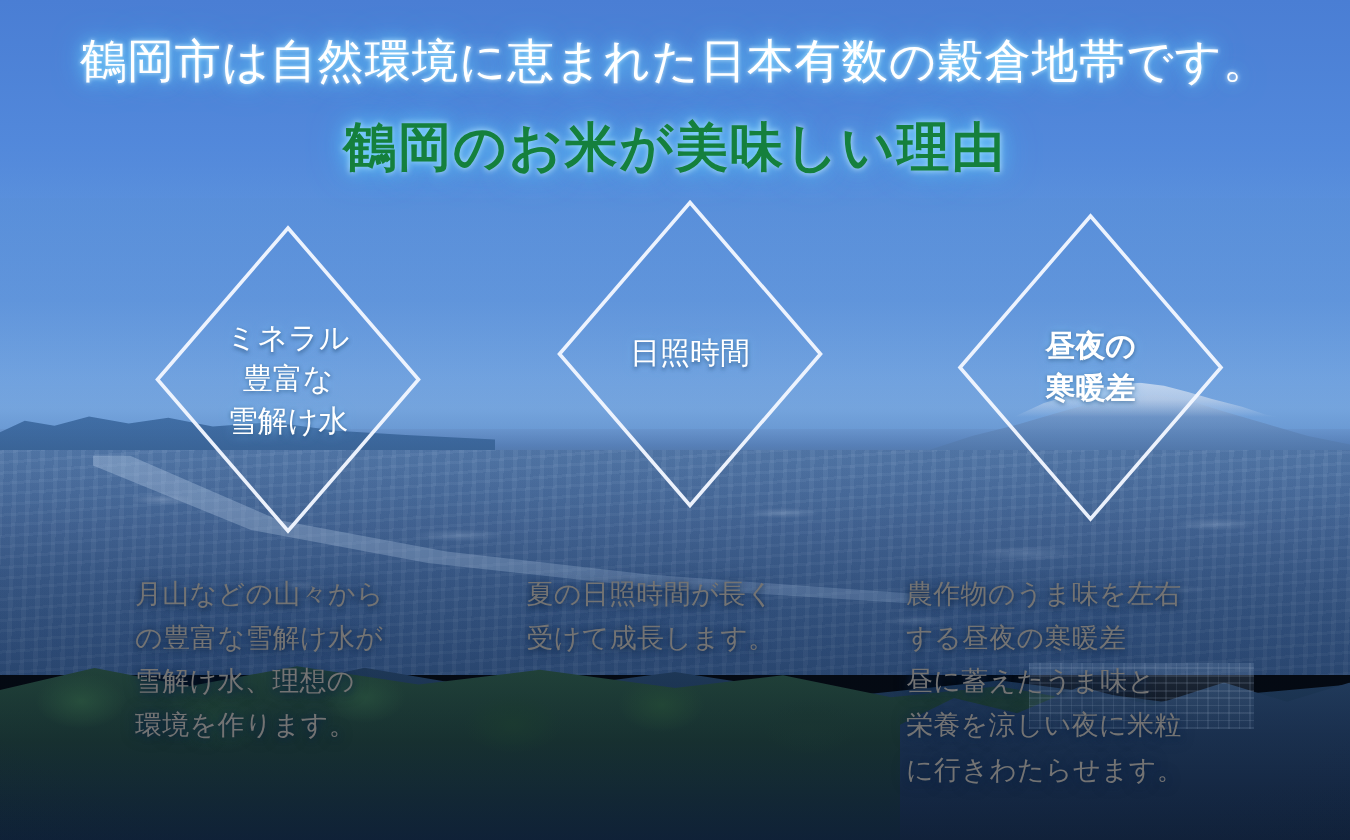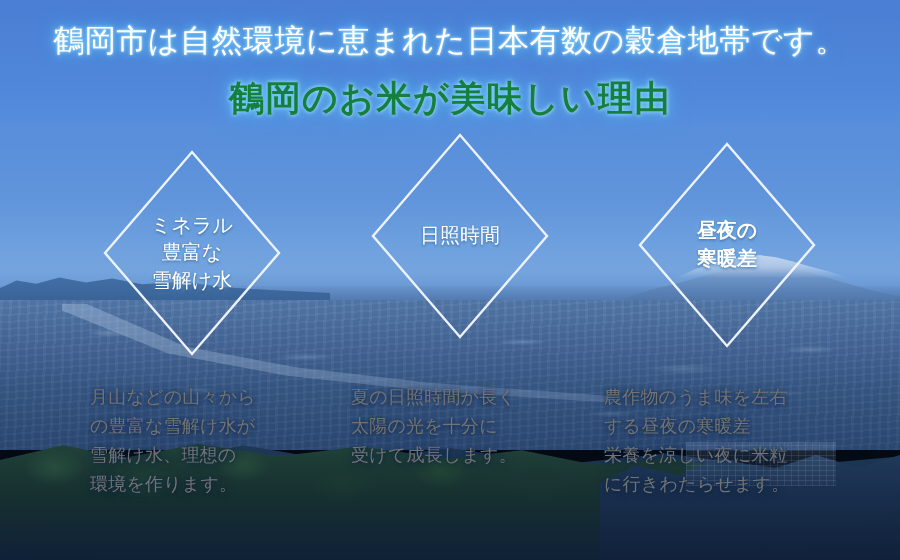--- a/index.html
+++ b/index.html
@@ -255,24 +255,24 @@
 
   <div id="caption-host">
       <div class="caption" style="left: 90px; top: 382px;">
         <div>月山などの山々から</div>
         <div>の豊富な雪解け水が</div>
         <div>雪解け水、理想の</div>
         <div>環境を作ります。</div>
       </div>
       <div class="caption" style="left: 351px; top: 382px;">
         <div>夏の日照時間が長く</div>
-        <div>太陽の光を十分に</div>
         <div>受けて成長します。</div>
       </div>
       <div class="caption" style="left: 604px; top: 382px;">
         <div>農作物のうま味を左右</div>
         <div>する昼夜の寒暖差</div>
+        <div>昼に蓄えたうま味と</div>
         <div>栄養を涼しい夜に米粒</div>
         <div>に行きわたらせます。</div>
       </div>
     </div>
 
 </div>
 
 </body></html>

